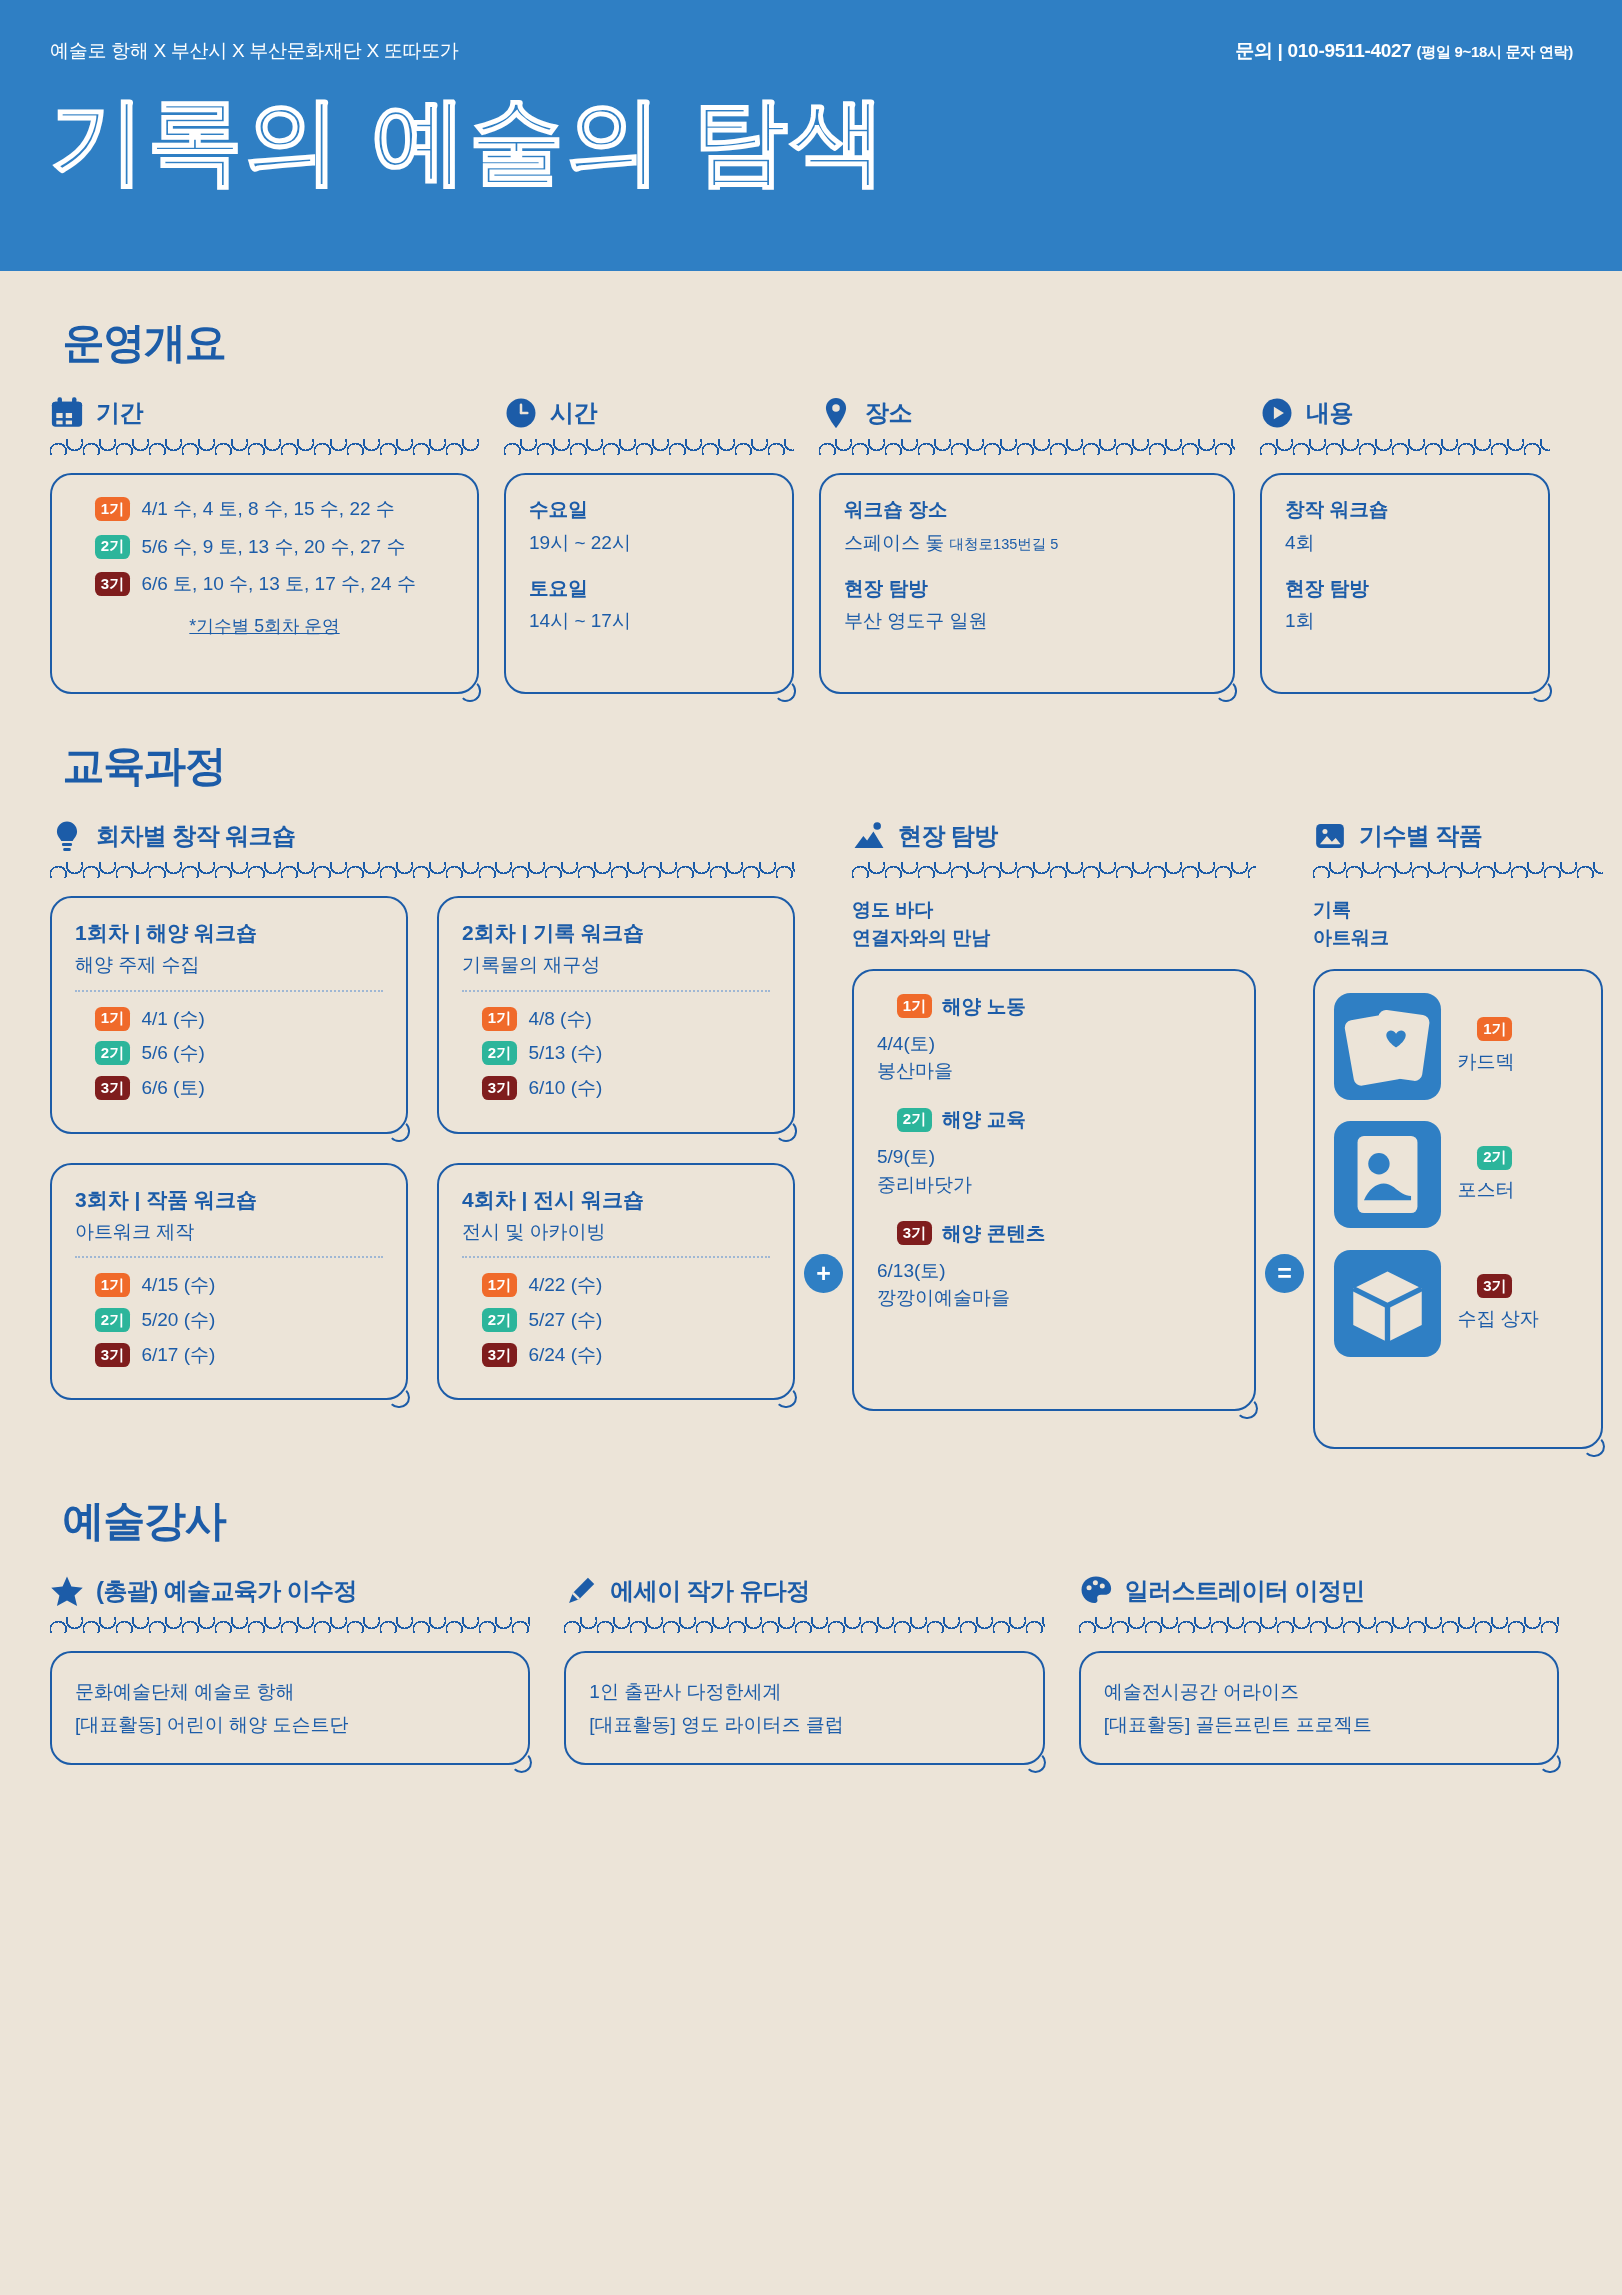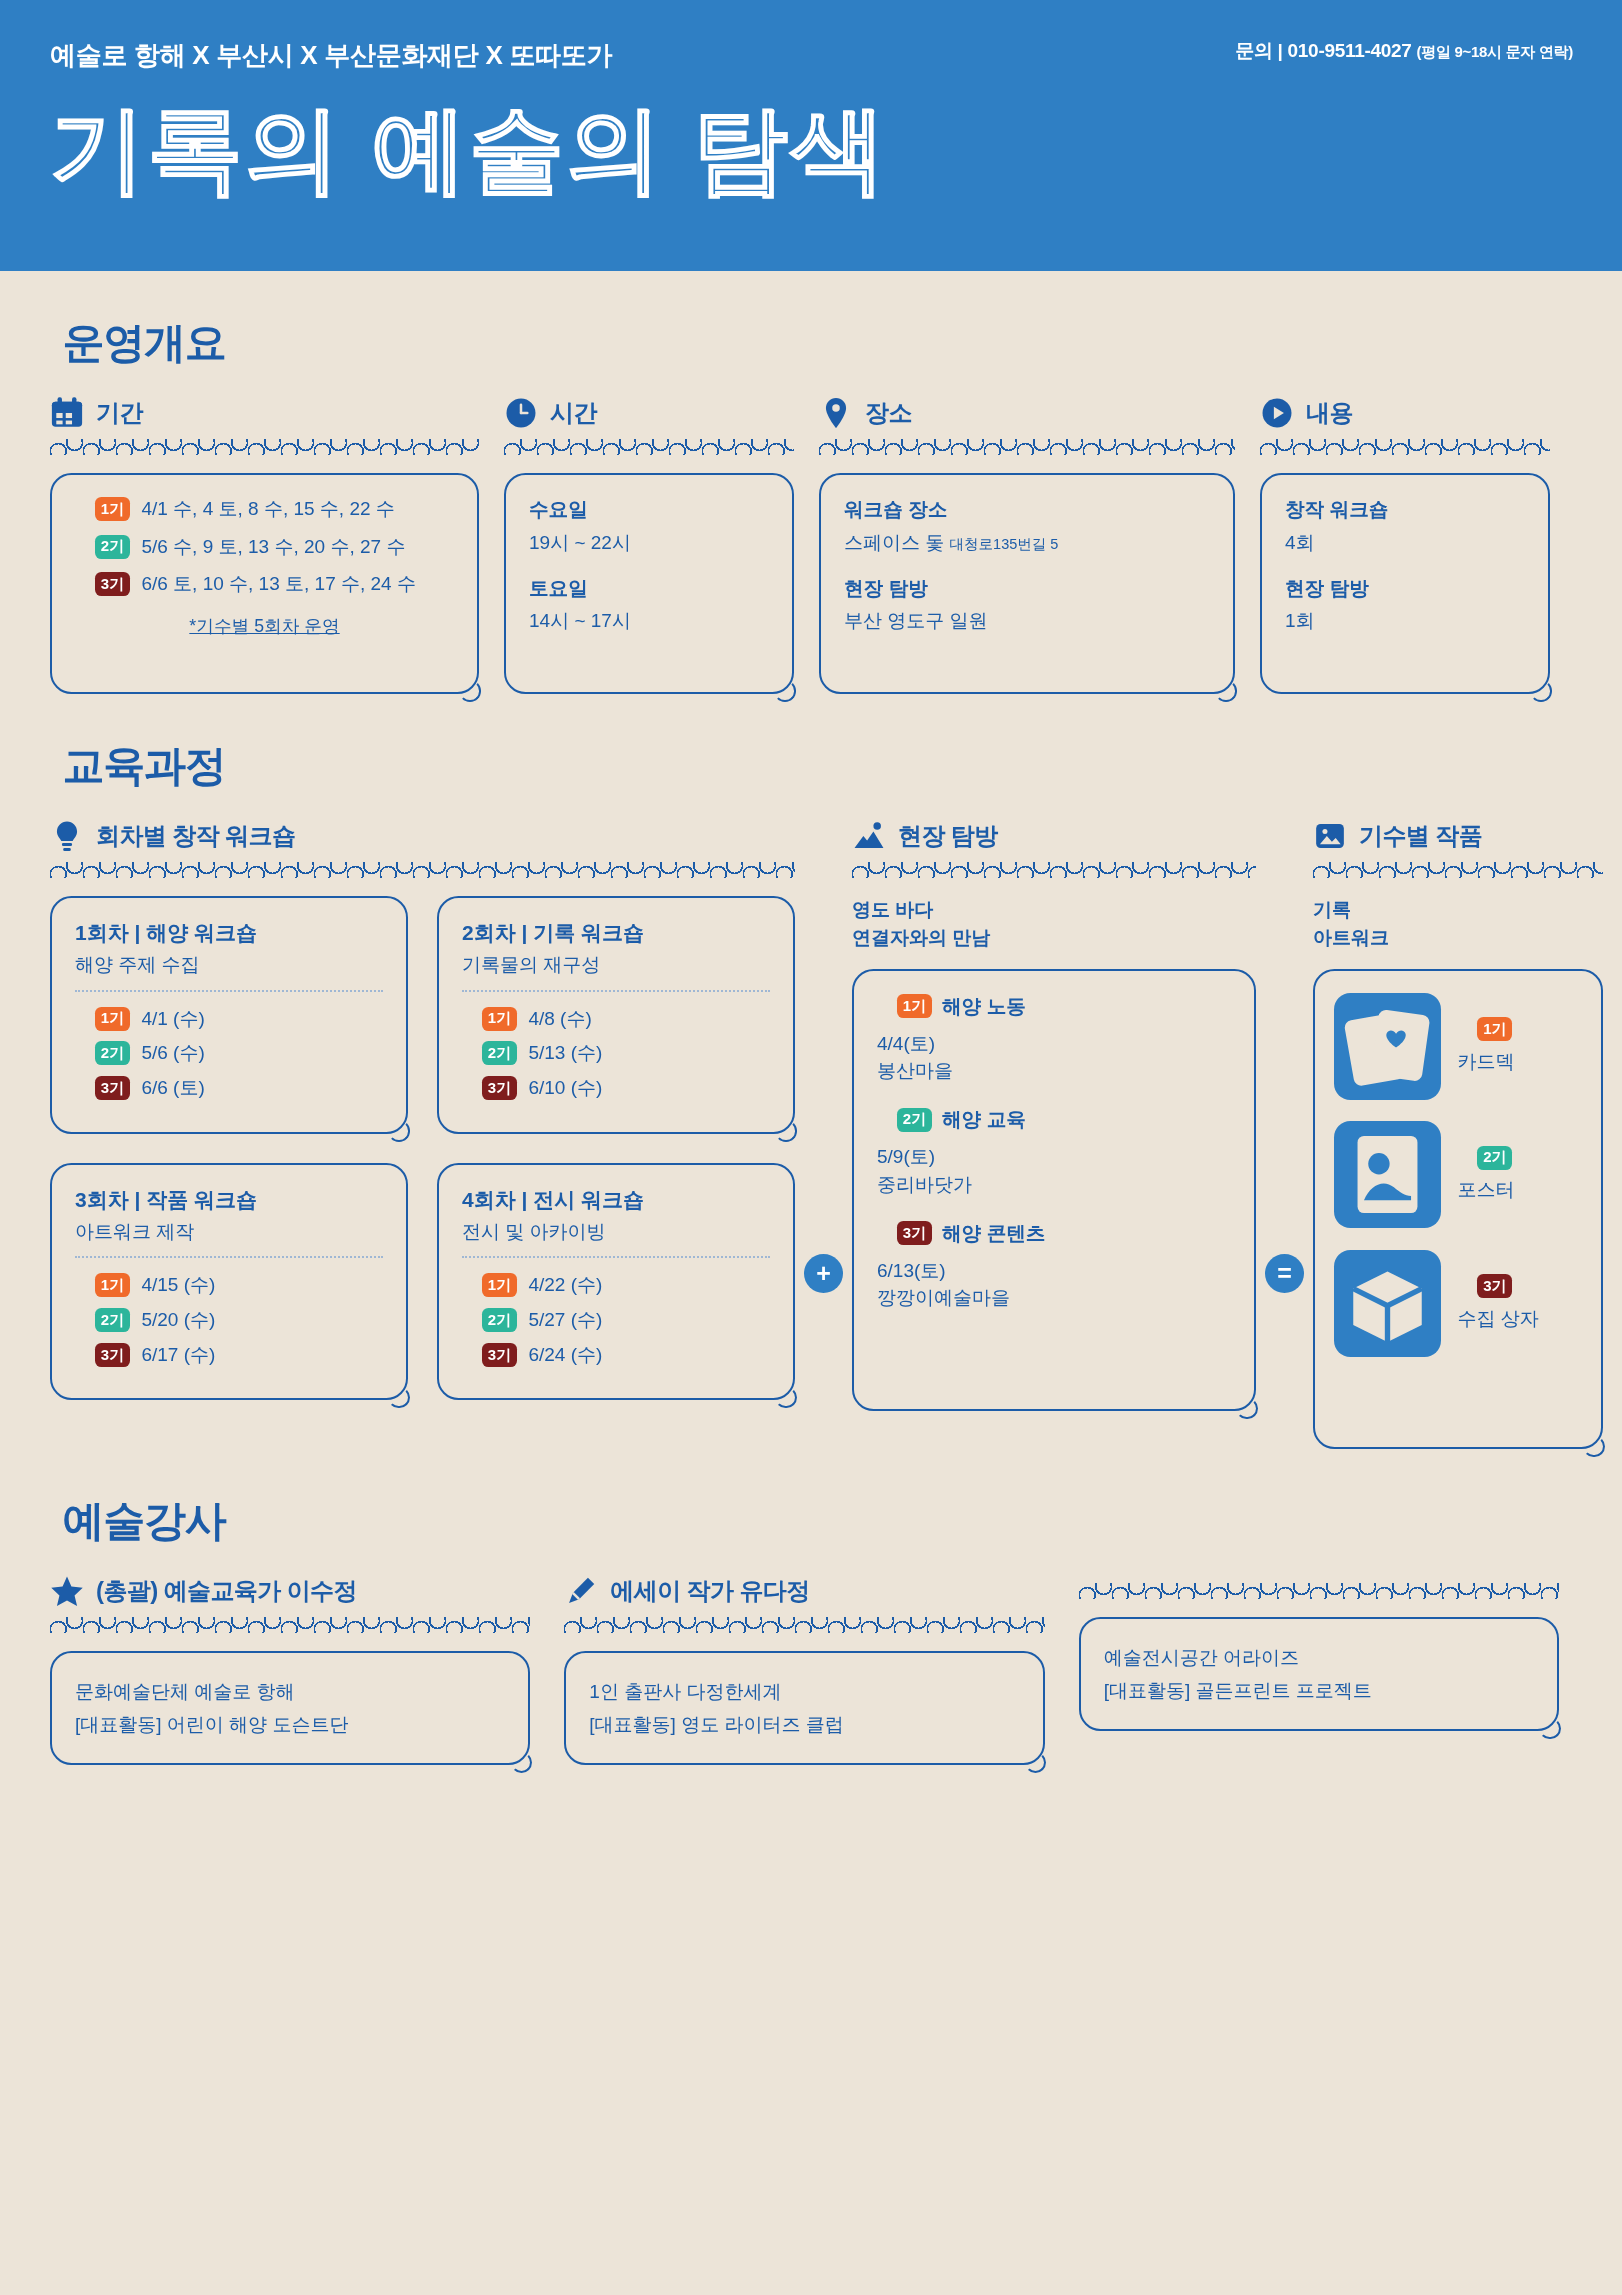--- a/index.html
+++ b/index.html
@@ -17,22 +17,22 @@
     position: relative;
     min-height: 271px;
   }
   .header-top {
     display: flex;
     justify-content: space-between;
     align-items: flex-start;
     color: #ffffff;
   }
   .header-partners {
-    font-size: 26px;
-    font-weight: bold;
+    font-size: 19px;
+    font-weight: normal;
     letter-spacing: -0.3px;
   }
   .header-contact {
     font-size: 19px;
     font-weight: bold;
     letter-spacing: -0.3px;
   }
   .header-contact .note { font-size: 15px; font-weight: bold; }
   .header-title {
     margin-top: 21.5px;
@@ -579,20 +579,31 @@
       </div>
       <div class="wave"></div>
       <div class="card teach-card">
         <div class="teach-line">1인 출판사 다정한세계</div>
         <div class="teach-line">[대표활동] 영도 라이터즈 클럽</div>
         <div class="curl"></div>
       </div>
     </div>
 
     <div>
+      <div class="icon-row">
+        <span class="sq-icon">
+          <svg viewBox="0 0 54 54">
+              <path d="M27 4C14 4 4 13 4 25c0 13 11 21 20 21 5 0 6-3 5-6-1-4 1-7 6-7h6c7 0 10-4 10-10C51 12 40 4 27 4z" fill="#1c5ca8"></path>
+              <circle cx="16" cy="22" r="4" fill="#ece4d8"></circle>
+              <circle cx="26" cy="14" r="4" fill="#ece4d8"></circle>
+              <circle cx="37" cy="19" r="4" fill="#ece4d8"></circle>
+            </svg>
+        </span>
+        <span class="label">일러스트레이터 이정민</span>
+      </div>
       <div class="wave"></div>
       <div class="card teach-card">
         <div class="teach-line">예술전시공간 어라이즈</div>
         <div class="teach-line">[대표활동] 골든프린트 프로젝트</div>
         <div class="curl"></div>
       </div>
     </div>
 
   </div>
 

